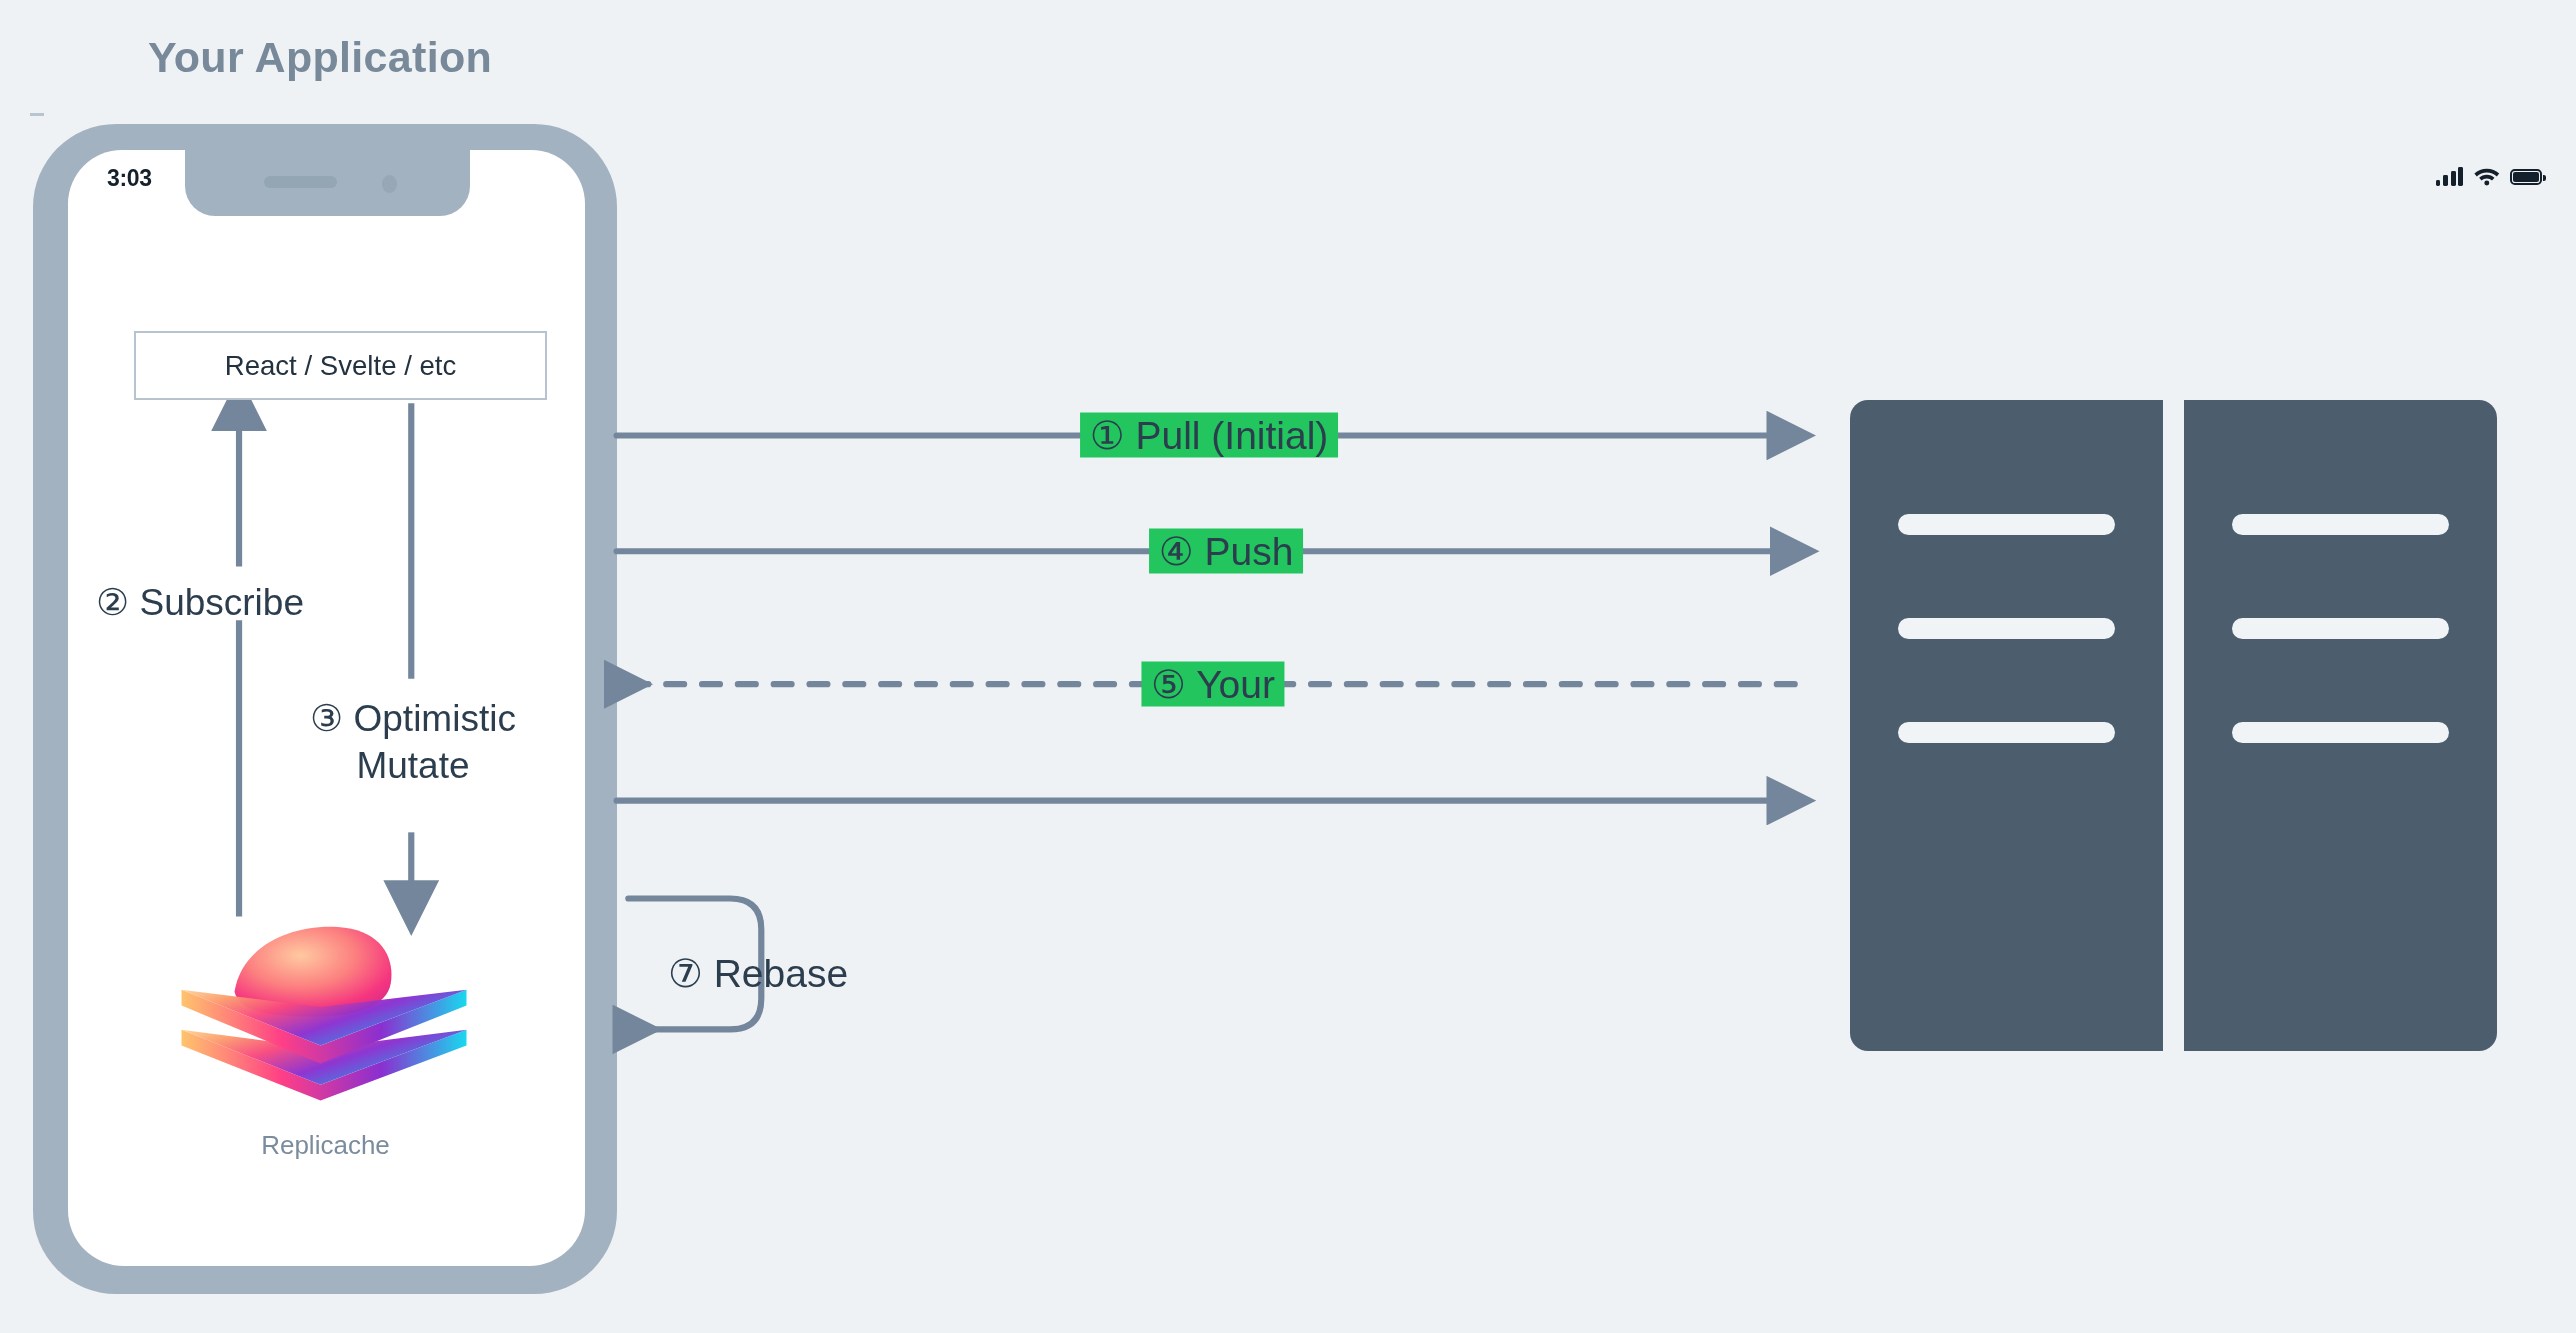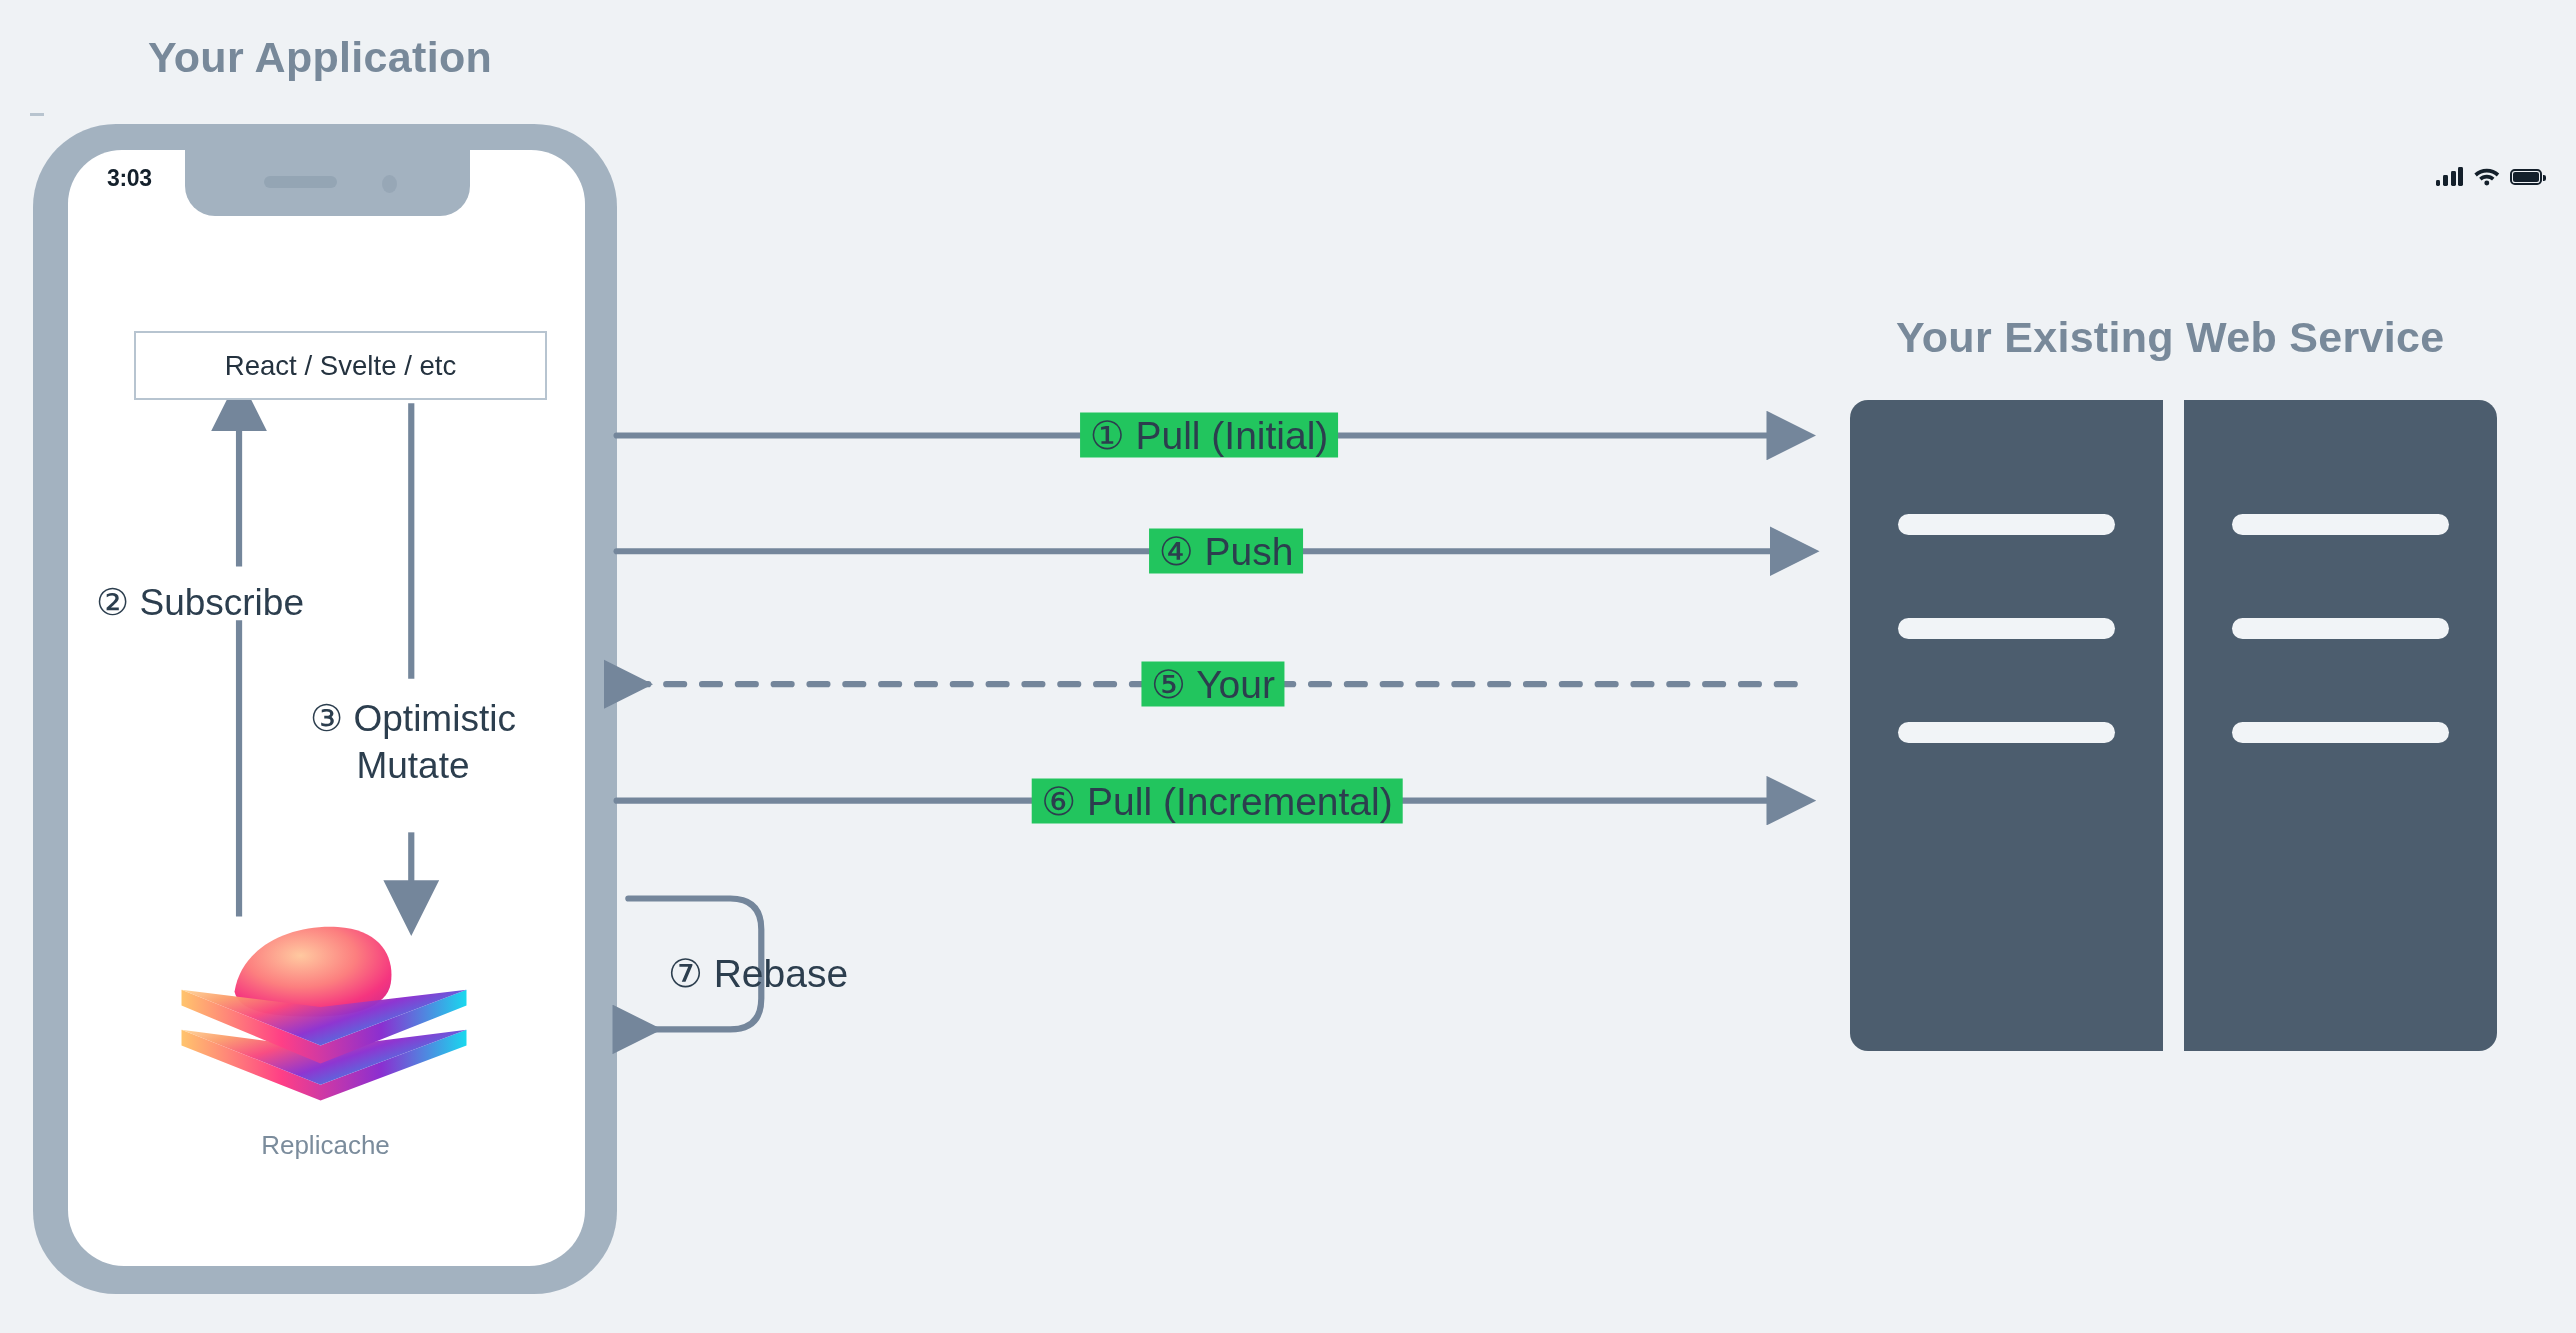--- a/index.html
+++ b/index.html
@@ -232,21 +232,20 @@
   
   #flow-7 { background: transparent; }
 </style>
 </head>
 <body>
 
 <div id="stage">
 
   <div class="section-title" id="app-title">Your Application</div>
 
-  <div class="section-title" id="svc-title">Your Existing Web Service</div>
 
   <div id="tiny-dash"></div>
 
   <div id="phone-frame"></div>
 
   <div id="phone-screen"></div>
 
   <div id="notch"></div>
   <div id="notch-speaker"></div>
   <div id="notch-camera"></div>
@@ -375,17 +374,16 @@
     </g>
 
     <g>
       <path d="M912 1304 L1060 1304 Q1105 1304 1105 1349 L1105 1449 Q1105 1494 1060 1494 L925 1494" fill="none" stroke="#74869b" stroke-width="9" stroke-linecap="round" marker-end="url(#hl)"></path>
     </g>
   </svg>
 
   <div class="flow-label" id="flow-1">① Pull (Initial)</div>
   <div class="flow-label" id="flow-4">④ Push</div>
   <div class="flow-label" id="flow-5">⑤ Your</div>
-  <div class="flow-label" id="flow-6">⑥ Pull (Incremental)</div>
   <div class="flow-label" id="flow-7">⑦ Rebase</div>
 
 </div>
 
 
 </body></html>

